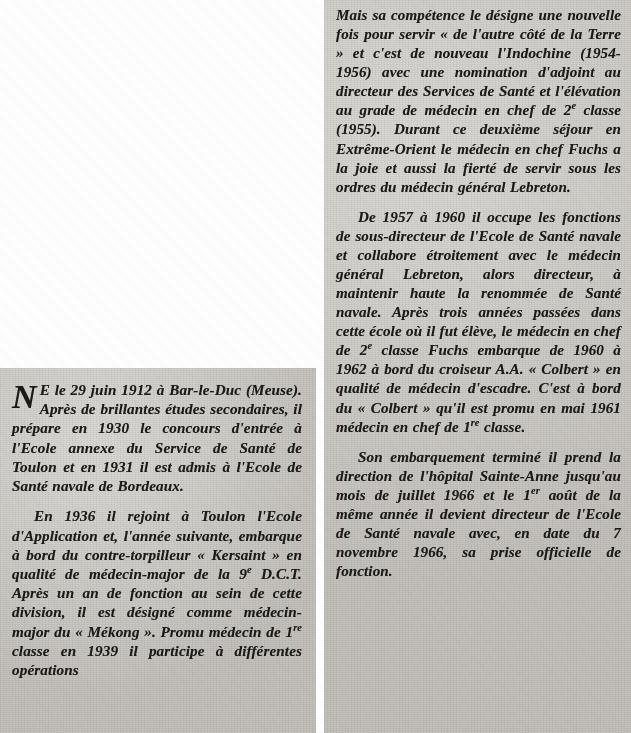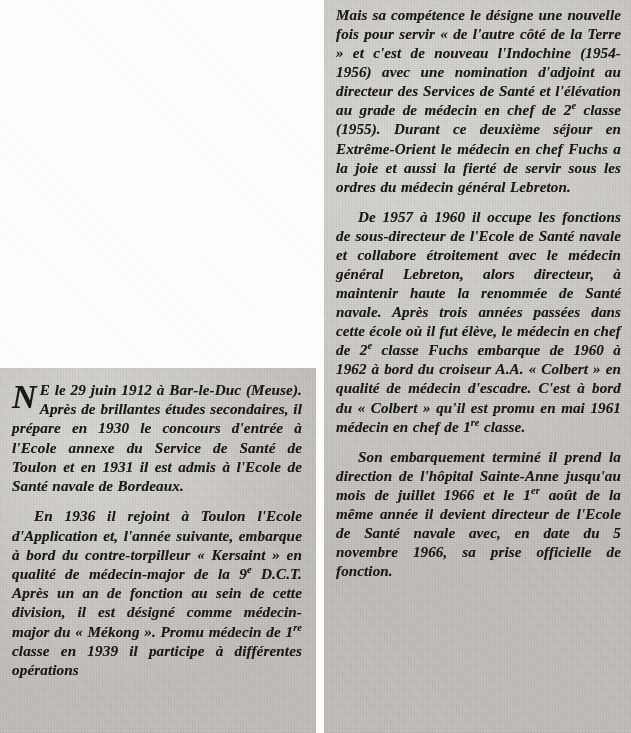--- a/index.html
+++ b/index.html
@@ -108,17 +108,17 @@
     <p class="para first"><span class="dropcap">N</span><span>E le 29 juin 1912 à Bar-le-Duc (Meuse). Après de brillantes études secondaires, il prépare en 1930 le concours d'entrée à l'Ecole annexe du Service de Santé de Toulon et en 1931 il est admis à l'Ecole de Santé navale de Bordeaux.</span></p>
 
     <p class="para"><span>En 1936 il rejoint à Toulon l'Ecole d'Application et, l'année suivante, embarque à bord du contre-torpilleur « Kersaint » en qualité de médecin-major de la </span><span>9</span><sup class="ord">e</sup><span> D.C.T. Après un an de fonction au sein de cette division, il est désigné comme médecin-major du « Mékong ». Promu médecin de 1</span><sup class="ord">re</sup><span> classe en 1939 il participe à différentes opérations</span></p>
   </div>
 
   <div class="col col-right">
     <p class="para first"><span>Mais sa compétence le désigne une nouvelle fois pour servir « de l'autre côté de la Terre » et c'est de nouveau l'Indochine (1954-1956) avec une nomination d'adjoint au directeur des Services de Santé et l'élévation au grade de médecin en chef de 2</span><sup class="ord">e</sup><span> classe (1955). Durant ce deuxième séjour en Extrême-Orient le médecin en chef Fuchs a la joie et aussi la fierté de servir sous les ordres du médecin général Lebreton.</span></p>
 
     <p class="para"><span>De 1957 à 1960 il occupe les fonctions de sous-directeur de l'Ecole de Santé navale et collabore étroitement avec le médecin général Lebreton, alors directeur, à maintenir haute la renommée de Santé navale. Après trois années passées dans cette école où il fut élève, le médecin en chef de 2</span><sup class="ord">e</sup><span> classe Fuchs embarque de 1960 à 1962 à bord du croiseur A.A. « Colbert » en qualité de médecin d'escadre. C'est à bord du « Colbert » qu'il est promu en mai 1961 médecin en chef de 1</span><sup class="ord">re</sup><span> classe.</span></p>
 
-    <p class="para"><span>Son embarquement terminé il prend la direction de l'hôpital Sainte-Anne jusqu'au mois de juillet 1966 et le 1</span><sup class="ord">er</sup><span> août de la même année il devient directeur de l'Ecole de Santé navale avec, en date du 5 novembre 1966, sa prise officielle de fonction.</span></p>
+    <p class="para"><span>Son embarquement terminé il prend la direction de l'hôpital Sainte-Anne jusqu'au mois de juillet 1966 et le 1</span><sup class="ord">er</sup><span> août de la même année il devient directeur de l'Ecole de Santé navale avec, en date du 7 novembre 1966, sa prise officielle de fonction.</span></p>
   </div>
 
   <div class="noise"></div>
 </div>
 
 </body></html>

